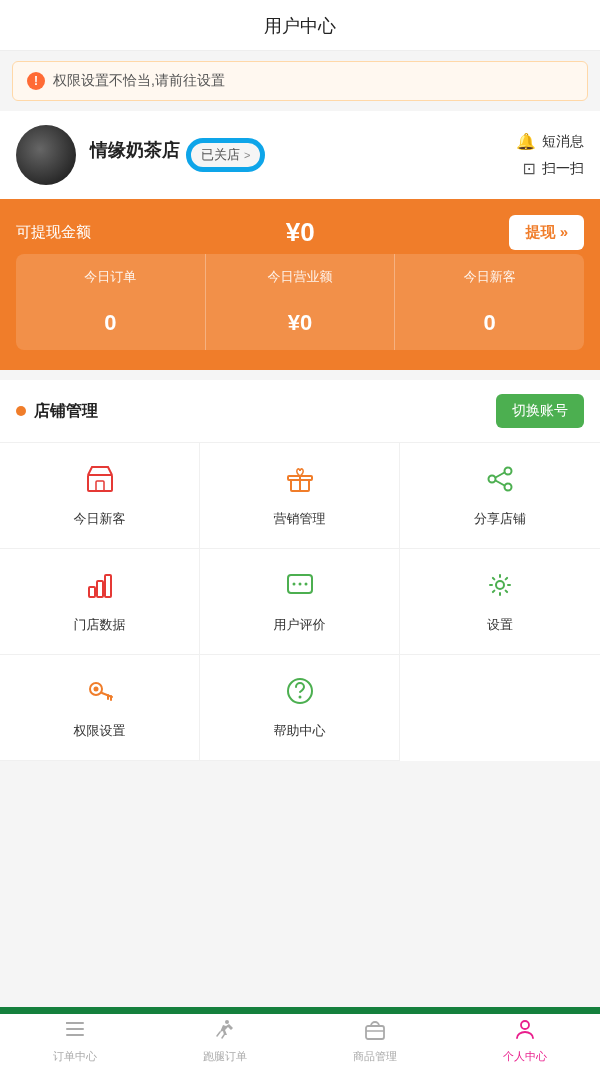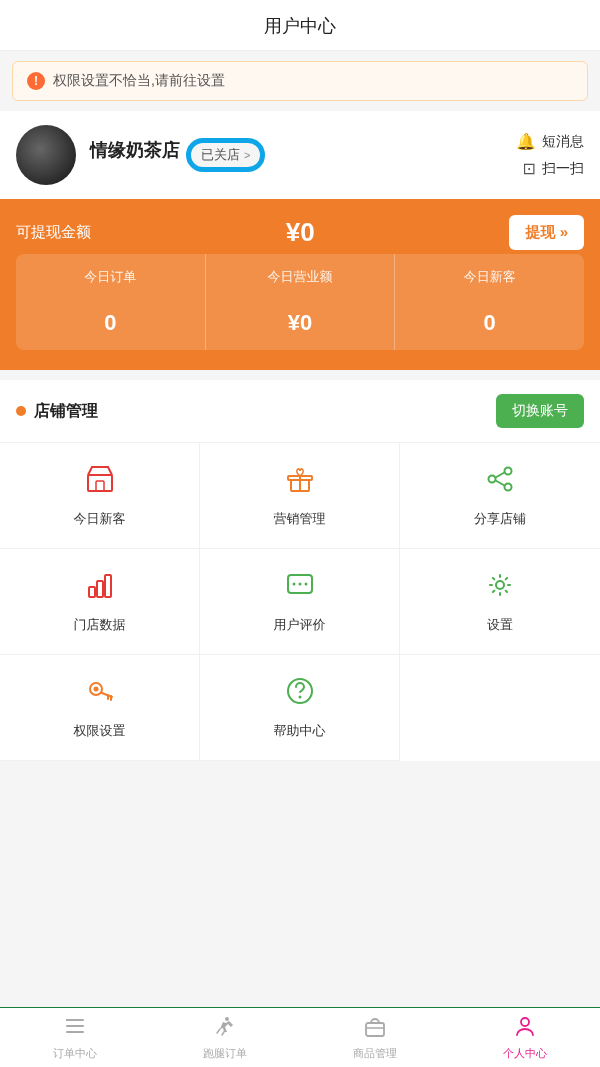--- a/index.html
+++ b/index.html
@@ -259,21 +259,21 @@
       font-weight: 400;
     }
 
     
     .bottom-nav {
       position: fixed;
       bottom: 0;
       left: 0;
       width: 600px;
       background: #fff;
-      border-top: 1px solid #15803d;
+      border-top: 7px solid #15803d;
       display: flex;
       height: 60px;
     }
     .nav-item {
       flex: 1;
       display: flex;
       flex-direction: column;
       align-items: center;
       justify-content: center;
       gap: 3px;

